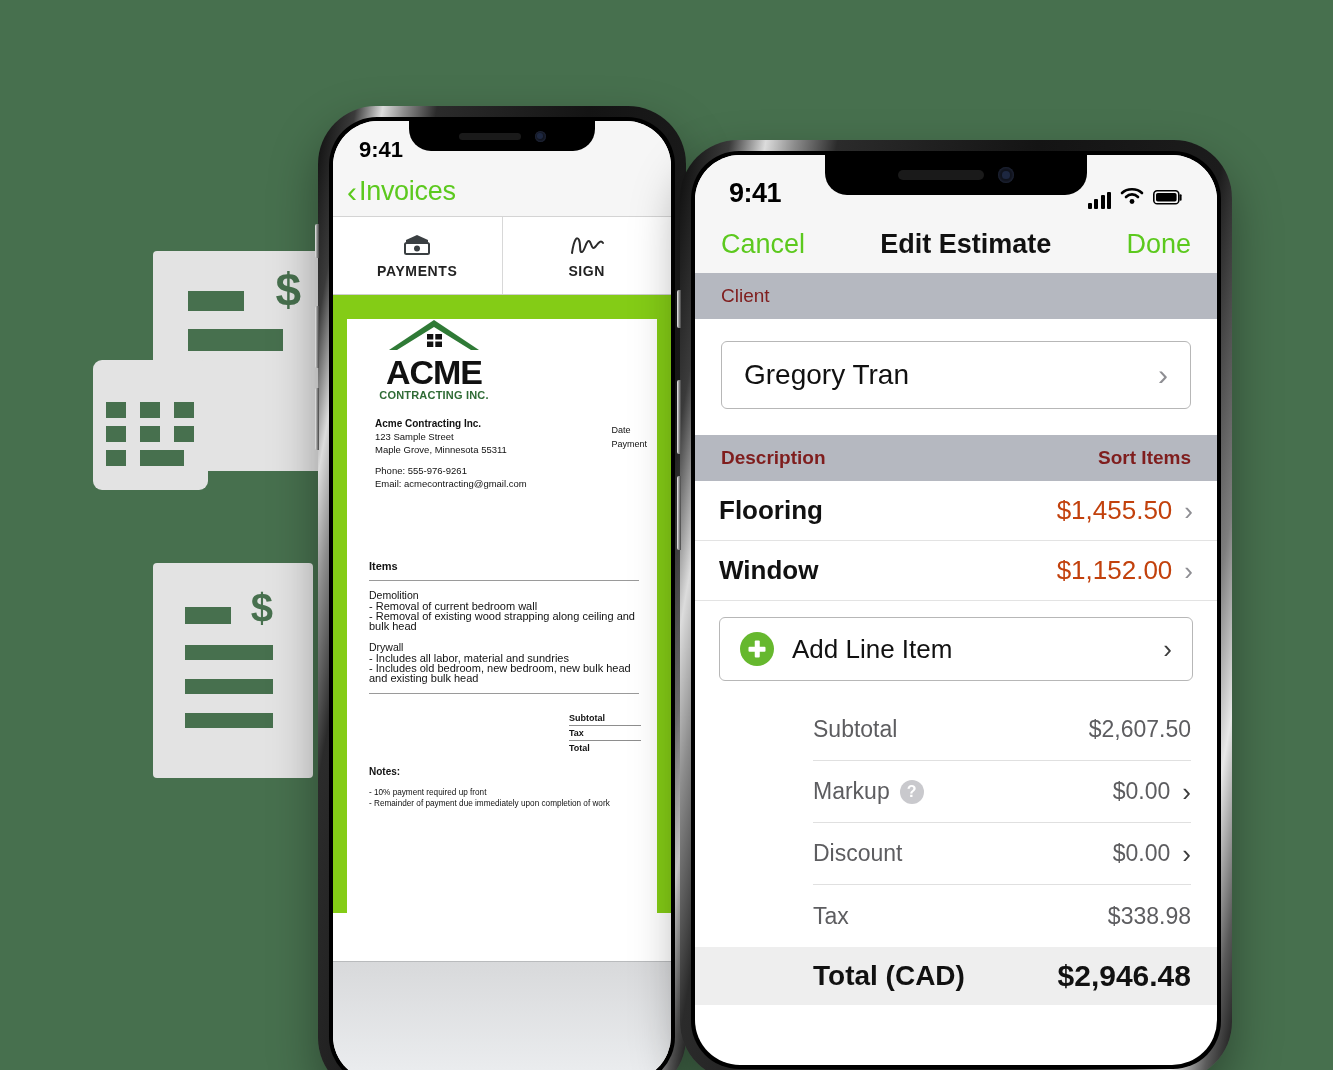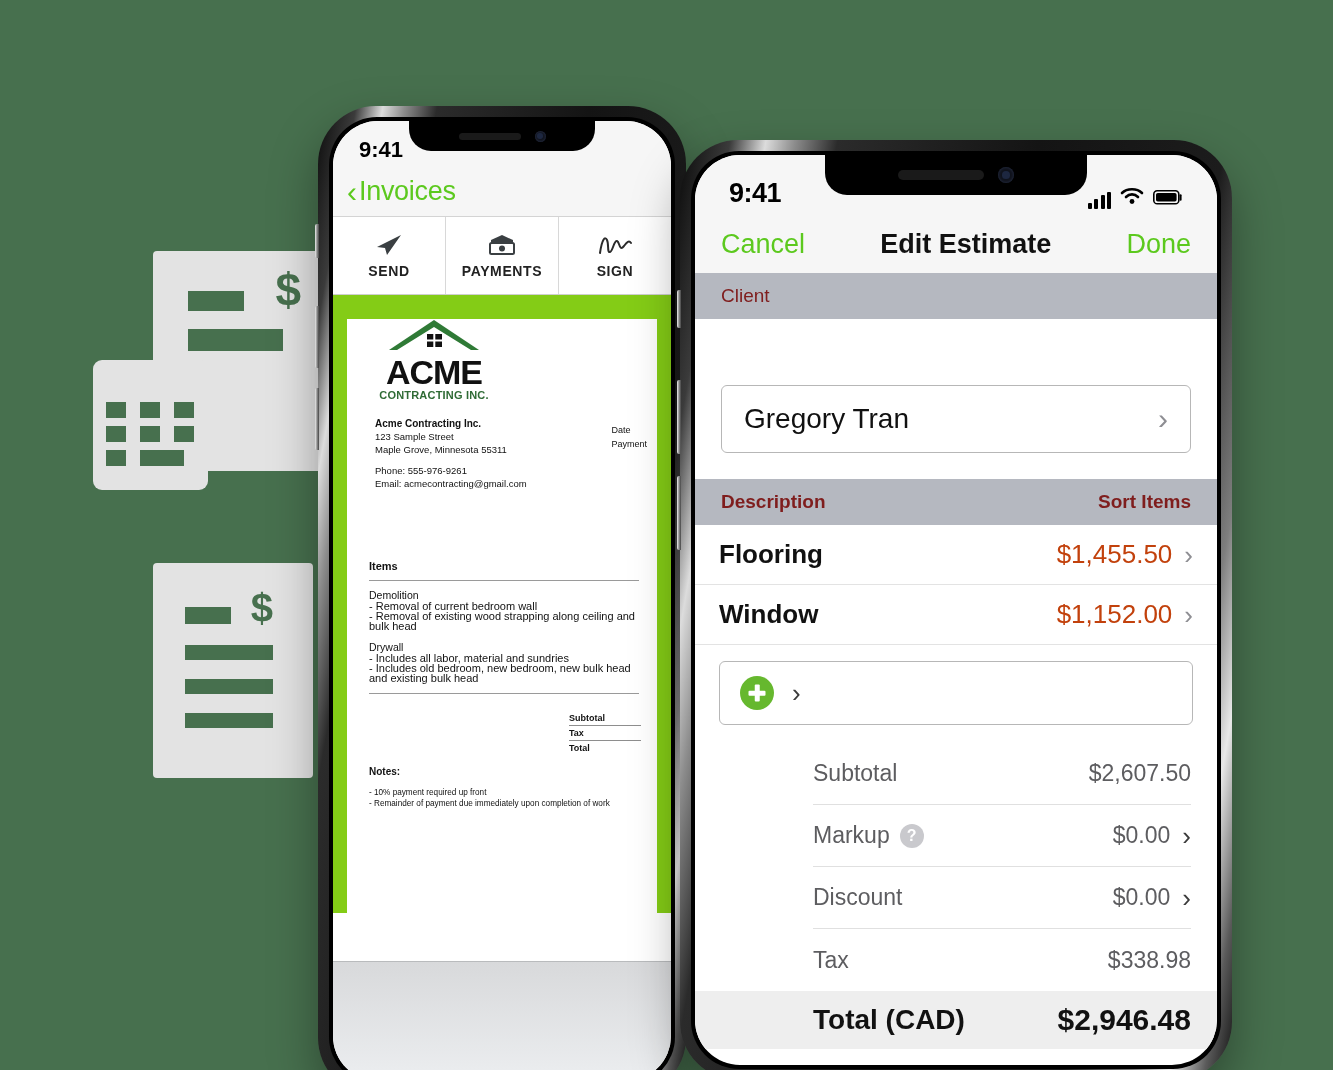--- a/index.html
+++ b/index.html
@@ -156,21 +156,21 @@
 
   .sec-head { background:#b5b8c0; height: 46px; display:flex;
     align-items:center; justify-content:space-between; padding: 0 26px;
     color:#7f1d1d; font-size: 19px; }
   .sec-head.bold { font-weight: bold; }
   .sec-head .light { font-weight: normal; }
 
   .client-wrap { background:#fff; padding: 22px 26px 26px 26px; }
   .client-box { border:1px solid #b7b7b7; border-radius: 6px; height: 68px;
     display:flex; align-items:center; justify-content:space-between;
-    padding: 0 22px; margin-top: 44px; }
+    padding: 0 22px; }
   .client-name { font-size: 28px; color:#111; }
   .chev { color:#8e8e93; font-size: 26px; font-weight: 300; line-height:1; }
   .chev.dark { color:#3b3b3b; font-weight: 500; }
   .chev.big { font-size: 30px; }
 
   .li-row { background:#fff; padding: 14px 24px 14px 24px;
     border-bottom: 1px solid #e3e3e3; position:relative; }
   .li-top { display:flex; align-items:baseline; justify-content:space-between; }
   .li-name { font-size: 26px; font-weight: bold; color:#111; }
   .li-right { display:flex; align-items:center; gap:12px; }
@@ -250,28 +250,20 @@
       </div>
 
       <div class="navbar">
         <span class="back-chevron">‹</span>
         <span class="back-label">Invoices</span>
       </div>
 
       <div class="toolbar">
         <div class="tb-item">
           <span class="tb-ico">
-            <svg width="26" height="22" viewBox="0 0 26 22">
-                <path d="M1 13 L25 1 L11 21 L9 14 Z" fill="#3a3f42"></path>
-              </svg>
-          </span>
-          <span class="tb-label">SEND</span>
-        </div>
-        <div class="tb-item">
-          <span class="tb-ico">
             <svg width="30" height="22" viewBox="0 0 30 22">
               <path d="M4 6 L15 1 L26 6 L26 8 L4 8 Z" fill="#3a3f42"></path>
               <rect x="3" y="9" width="24" height="11" rx="1.5" fill="none" stroke="#3a3f42" stroke-width="2"></rect>
               <circle cx="15" cy="14.5" r="3" fill="#3a3f42"></circle>
             </svg>
           </span>
           <span class="tb-label">PAYMENTS</span>
         </div>
         <div class="tb-item">
           <span class="tb-ico">
@@ -422,20 +414,21 @@
           <span class="li-right">
             <span class="li-amt">$1,152.00</span>
             <span class="chev">›</span>
           </span>
         </div>
       </div>
 
       <div class="addline-wrap">
         <div class="addline">
           <span class="plus-circle"></span>
+          <span class="addline-label">Add Line Item</span>
           <span class="chev dark">›</span>
         </div>
       </div>
 
       <div class="tot-list">
         <div class="tot-row">
           <span class="tot-label">Subtotal</span>
           <span class="tot-right">
             <span class="tot-val">$2,607.50</span>
           </span>

